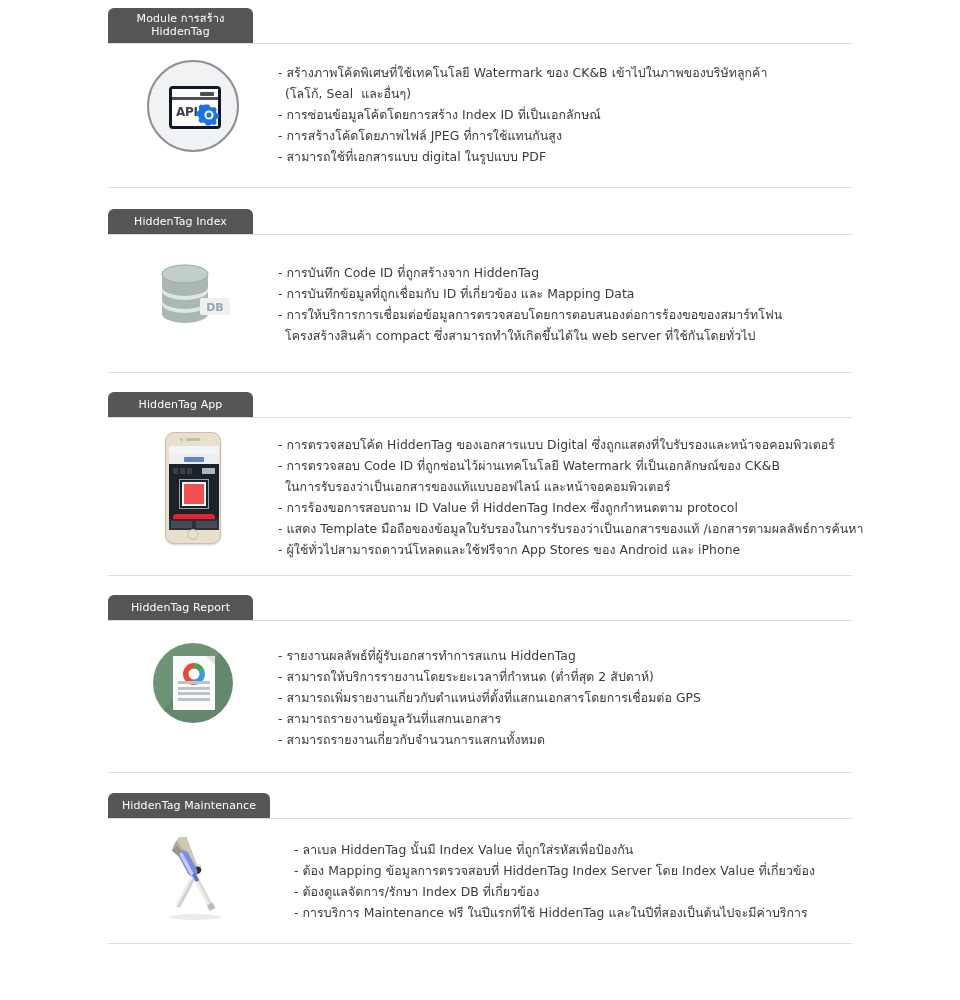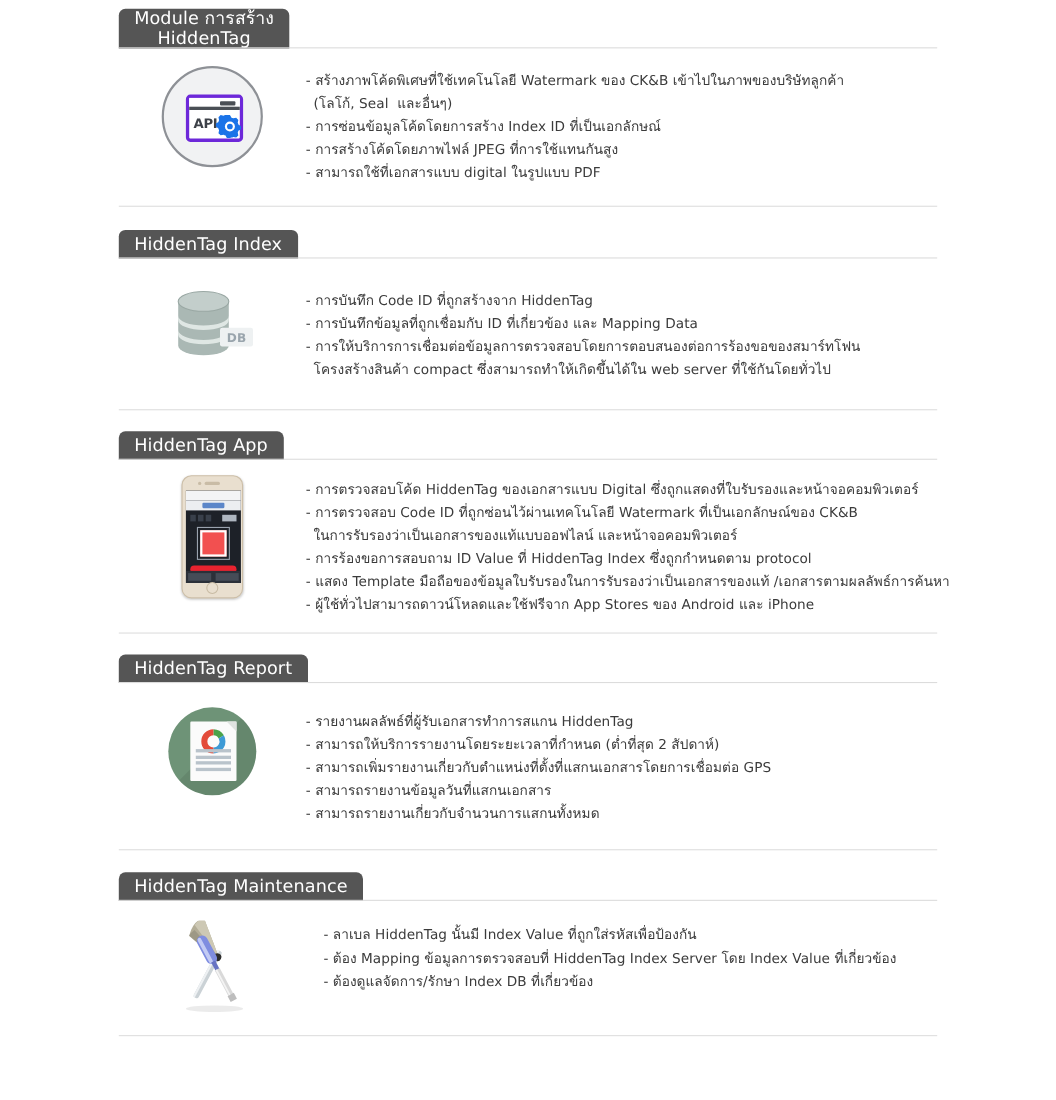--- a/index.html
+++ b/index.html
@@ -30,21 +30,21 @@
     width: 744px;
   }
   .head-row.tall { height: 44px; }
   .head-tab {
     position: absolute;
     left: 0;
     top: 0;
     background: #555555;
     color: #ffffff;
     border-radius: 6px 6px 0 0;
-    font-size: 16px;
+    font-size: 11px;
     line-height: 1.15;
     letter-spacing: 0.1px;
     text-align: center;
     padding: 0 14px;
     min-width: 145px;
     display: flex;
     align-items: center;
     justify-content: center;
     white-space: pre-line;
   }
@@ -97,21 +97,21 @@
     position: relative;
     width: 92px; height: 92px;
     border-radius: 50%;
     background: #f1f2f3;
     border: 2px solid #8e9196;
   }
   .api-win {
     position: absolute;
     left: 20px; top: 24px;
     width: 52px; height: 43px;
-    border: 3px solid #6d28d9;
+    border: 3px solid #0f172a;
     border-radius: 4px;
     background: #ffffff;
   }
   .api-winbar {
     position: absolute;
     left: 0; top: 0; right: 0;
     height: 11px;
     border-bottom: 3px solid #4a4f55;
     background: #ffffff;
   }
@@ -394,18 +394,19 @@
               <rect x="43.8" y="72" width="6.4" height="6" fill="#bdbdbd"></rect>
             </g>
             <ellipse cx="46" cy="80" rx="26" ry="3" fill="#e3e3e3" opacity="0.7"></ellipse>
           </svg>
         </div>
       </div>
       <div class="text-cell">
         <div class="bullet">- ลาเบล HiddenTag นั้นมี Index Value ที่ถูกใส่รหัสเพื่อป้องกัน</div>
         <div class="bullet">- ต้อง Mapping ข้อมูลการตรวจสอบที่ HiddenTag Index Server โดย Index Value ที่เกี่ยวข้อง</div>
         <div class="bullet">- ต้องดูแลจัดการ/รักษา Index DB ที่เกี่ยวข้อง</div>
+        <div class="bullet">- การบริการ Maintenance ฟรี ในปีแรกที่ใช้ HiddenTag และในปีที่สองเป็นต้นไปจะมีค่าบริการ</div>
       </div>
     </div>
     <div class="sec-rule" style="margin-top:20px;"></div>
   </div>
 
 </div>
 
 </body></html>

